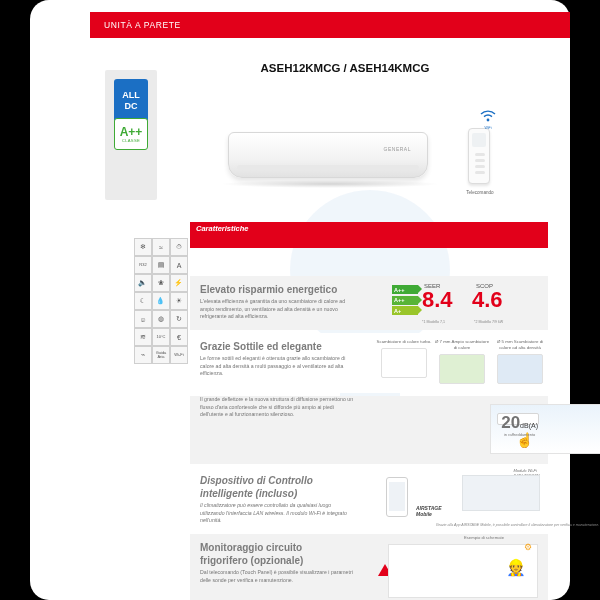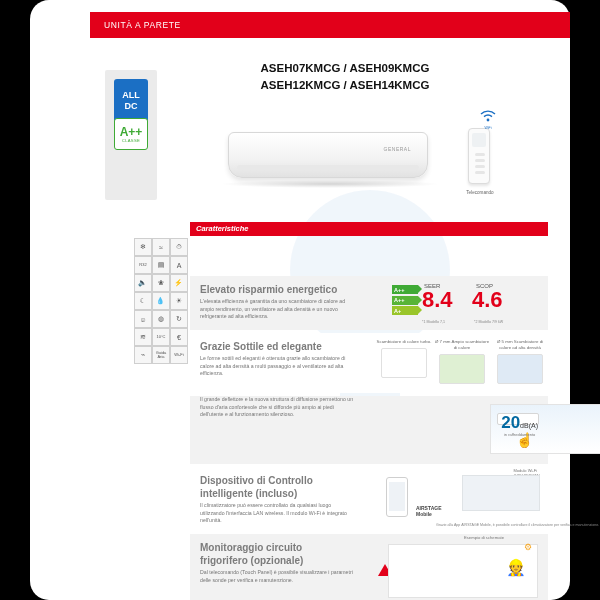--- a/index.html
+++ b/index.html
@@ -119,21 +119,21 @@
     border: .5px solid #cfcfcf;
     background: #f6f6f6;
     display: flex; align-items: center; justify-content: center;
     font-size: 7px; color: #555;
     overflow: hidden;
   }
   .icon-cell span { font-size: 4px; line-height: 4.5px; text-align: center; }
 
   
   .carat-bar {
-    position: absolute; left: 160px; top: 222px; right: 22px; height: 14px;
+    position: absolute; left: 160px; top: 222px; right: 22px; height: 26px;
     background: #e2001a;
     text-decoration: underline;
   }
   .carat-bar .lbl {
     position: absolute; left: 6px; top: 2px;
     font-size: 7.5px; font-style: italic; font-weight: bold; color: #fff;
   }
 
   
   .fblock {
@@ -196,38 +196,38 @@
     background: #ffffff; border: .5px solid #e0e0e0; border-radius: 2px;
   }
   .d-pic.green { background: #dff0d3; }
   .d-pic.blue { background: #dfeaf5; }
 
   
   #b3 { top: 360px; height: 68px; }
   .db-box {
     position: absolute; right: 10px; top: 18px; text-align: center;
   }
-  .db-num { font-size: 17px; font-weight: bold; color: #0369a1; line-height: 17px; }
+  .db-num { font-size: 17px; font-weight: bold; color: #737373; line-height: 17px; }
   .db-cap { font-size: 4px; color: #777; }
   .vent-pic {
     position: absolute; left: 300px; top: 8px; width: 120px; height: 50px;
     background: linear-gradient(#eaf3fb, #ffffff);
     border: .5px solid #e3e3e3;
   }
   .vent-unit {
     position: absolute; left: 6px; top: 8px; width: 42px; height: 12px;
     background: #fff; border: .5px solid #d6d6d6; border-radius: 2px;
   }
   .hand {
     position: absolute; left: 326px; top: 36px;
     font-size: 14px; color: #f5a623;
   }
 
   
-  #b4 { top: 431px; height: 64px; }
+  #b4 { top: 431px; height: 64px; font-style: italic; }
   .phone {
     position: absolute; left: 196px; top: 10px; width: 22px; height: 40px;
     background: #fff; border: 1px solid #cfcfcf; border-radius: 3px;
   }
   .phone .s { position: absolute; left: 2px; top: 4px; right: 2px; bottom: 5px; background: #eef2f6; }
   .module {
     position: absolute; right: 8px; top: 8px; width: 78px; height: 36px;
     background: #eef2f6; border: .5px solid #dfe3e6;
   }
   .mod-cap { position: absolute; right: 8px; top: 1px; font-size: 4px; color: #777; }
@@ -274,21 +274,20 @@
   <div class="badge-alldc">
     <span>ALL</span>
     <span>DC</span>
   </div>
   <div class="badge-app">
     <span class="big">A++</span>
     <span class="small">CLASSE</span>
   </div>
 
   <div class="titles">
-    <div>ASEH07KMCG / ASEH09KMCG</div>
     <div>ASEH12KMCG / ASEH14KMCG</div>
   </div>
 
   <div class="product-area">
     <div class="unit">
       <div class="unit-logo">GENERAL</div>
     </div>
     <div class="unit-shadow"></div>
     <div class="remote">
       <div class="scr"></div>

